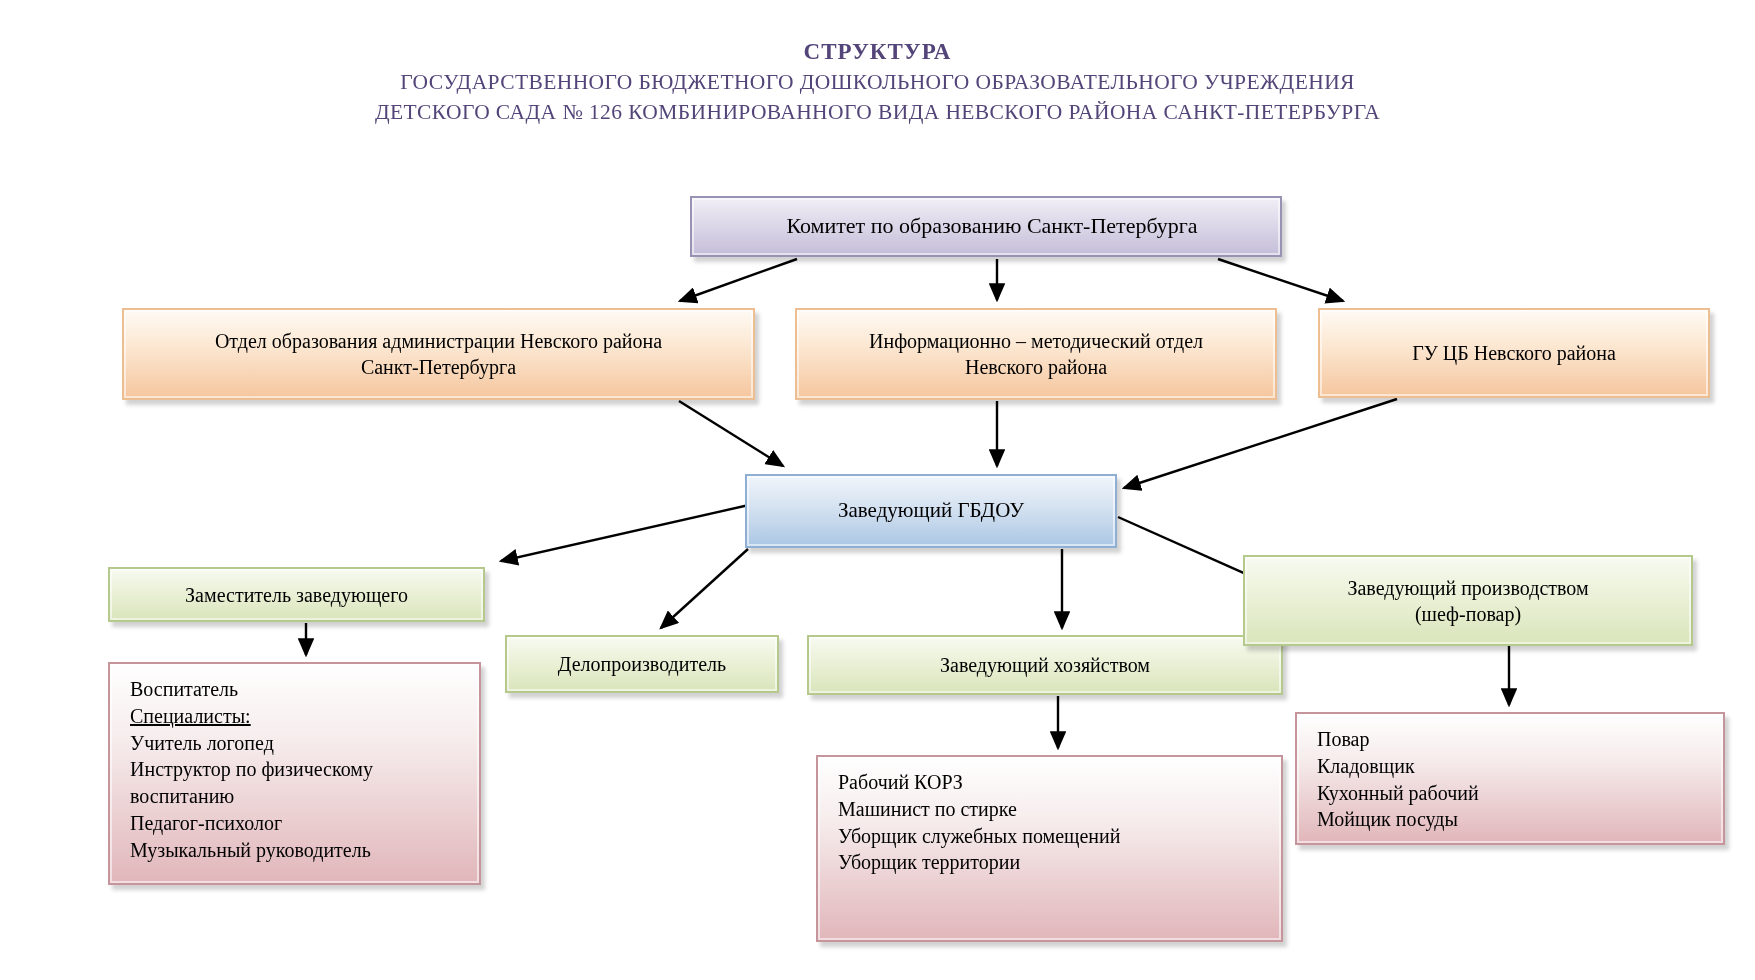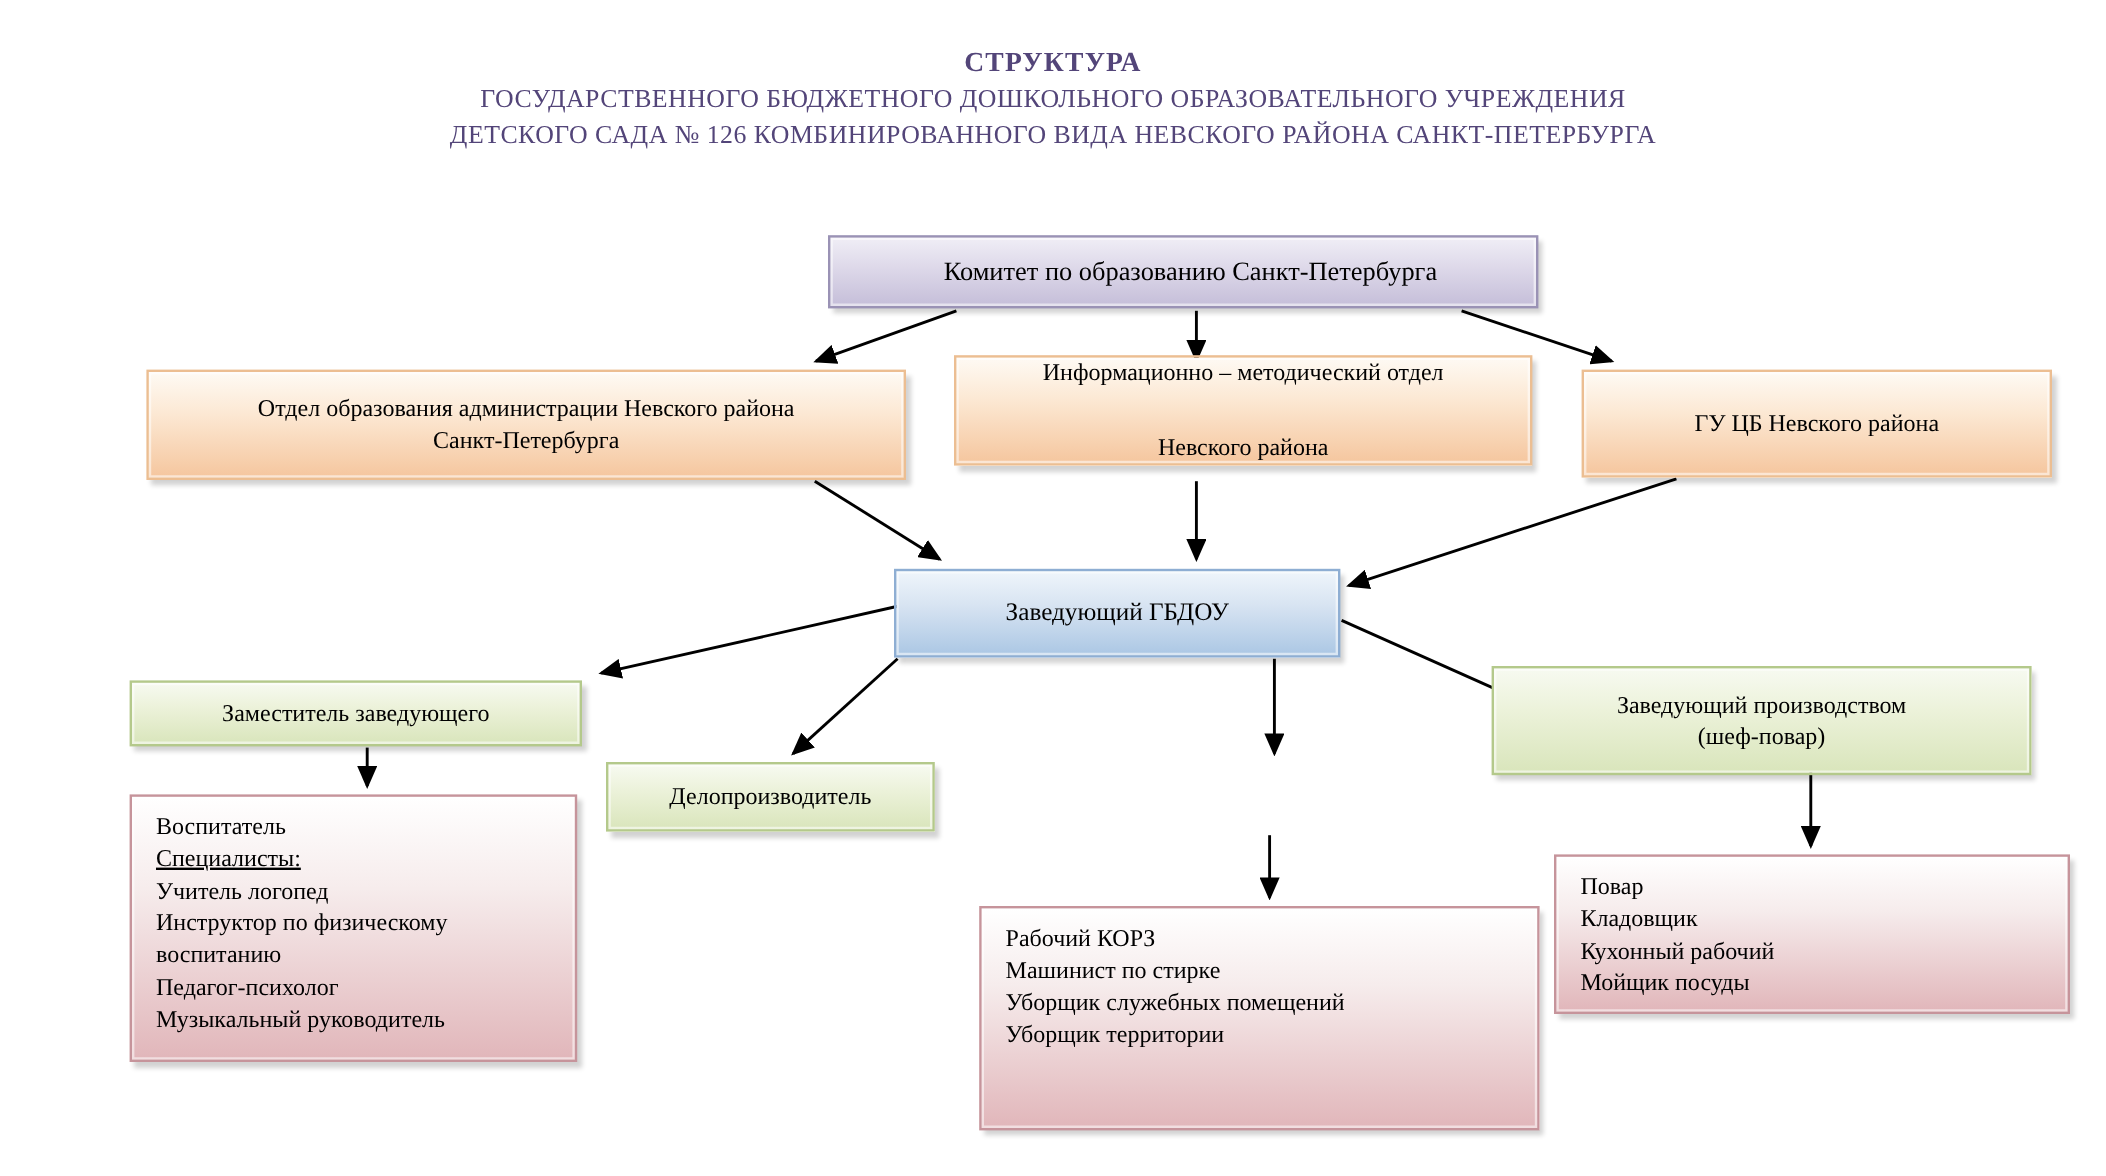--- a/index.html
+++ b/index.html
@@ -51,21 +51,21 @@
     border:2px solid #c6949b;
     justify-content:flex-start;
     text-align:left;
     padding:12px 24px 10px 20px;
     line-height:1.34;
   }
   .u{text-decoration:underline;}
   
   #b-committee {left:690px; top:196px; width:592px; height:61px; font-size:22px;}
   #b-otdel     {left:122px; top:308px; width:633px; height:92px;}
-  #b-imc       {left:795px; top:296px; width:482px; height:92px;justify-content:space-between;}
+  #b-imc       {left:795px; top:308px; width:482px; height:92px;}
   #b-gucb      {left:1318px;top:308px; width:392px; height:90px;}
   #b-head      {left:745px; top:474px; width:372px; height:74px; font-size:21px;}
   #b-zam       {left:108px; top:567px; width:377px; height:55px;}
   #b-delo      {left:505px; top:635px; width:274px; height:58px;}
   #b-zavhoz    {left:807px; top:635px; width:476px; height:60px;}
   #b-zavproiz  {left:1243px;top:555px; width:450px; height:91px;}
   #b-pedagogs  {left:108px; top:662px; width:373px; height:223px;}
   #b-hozstaff  {left:816px; top:755px; width:467px; height:187px;}
   #b-kitchen   {left:1295px;top:712px; width:430px; height:133px;}
   
@@ -123,20 +123,23 @@
   <div class="box blue" id="b-head">
     <div class="bl">Заведующий ГБДОУ</div>
   </div>
 
   <div class="box green" id="b-zam">
     <div class="bl">Заместитель заведующего</div>
   </div>
   <div class="box green" id="b-delo">
     <div class="bl">Делопроизводитель</div>
   </div>
+  <div class="box green" id="b-zavhoz">
+    <div class="bl">Заведующий хозяйством</div>
+  </div>
   <div class="box green" id="b-zavproiz">
     <div class="bl">Заведующий производством</div>
     <div class="bl">(шеф-повар)</div>
   </div>
 
   <div class="box pink" id="b-pedagogs">
     <div class="bl">Воспитатель</div>
     <div class="bl u">Специалисты:</div>
     <div class="bl">Учитель логопед</div>
     <div class="bl">Инструктор по физическому воспитанию</div>

